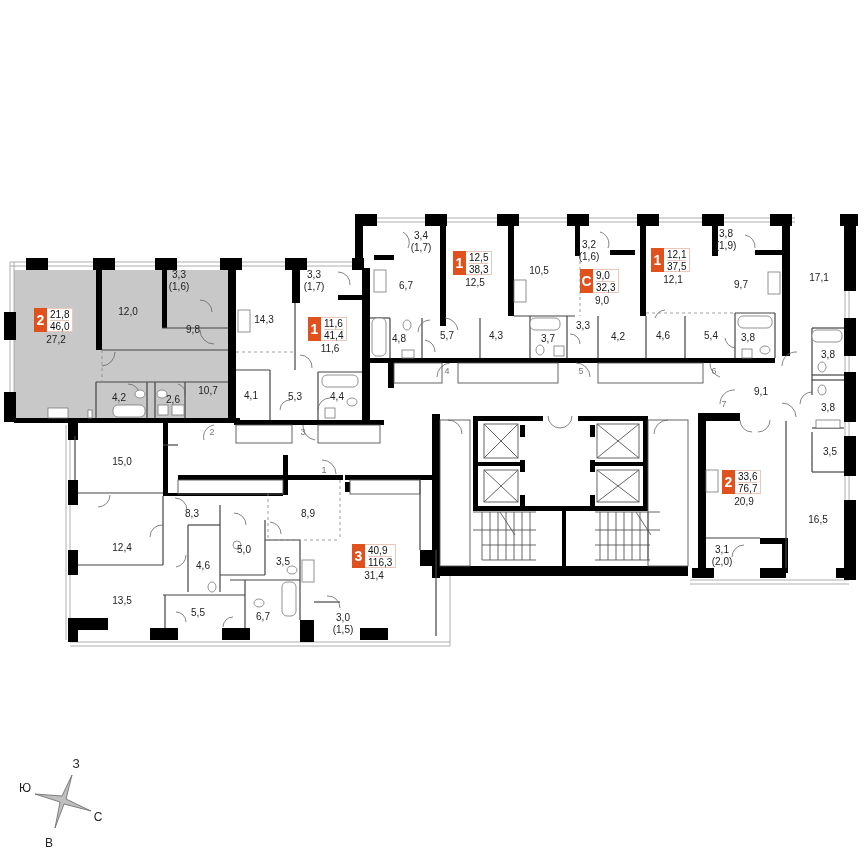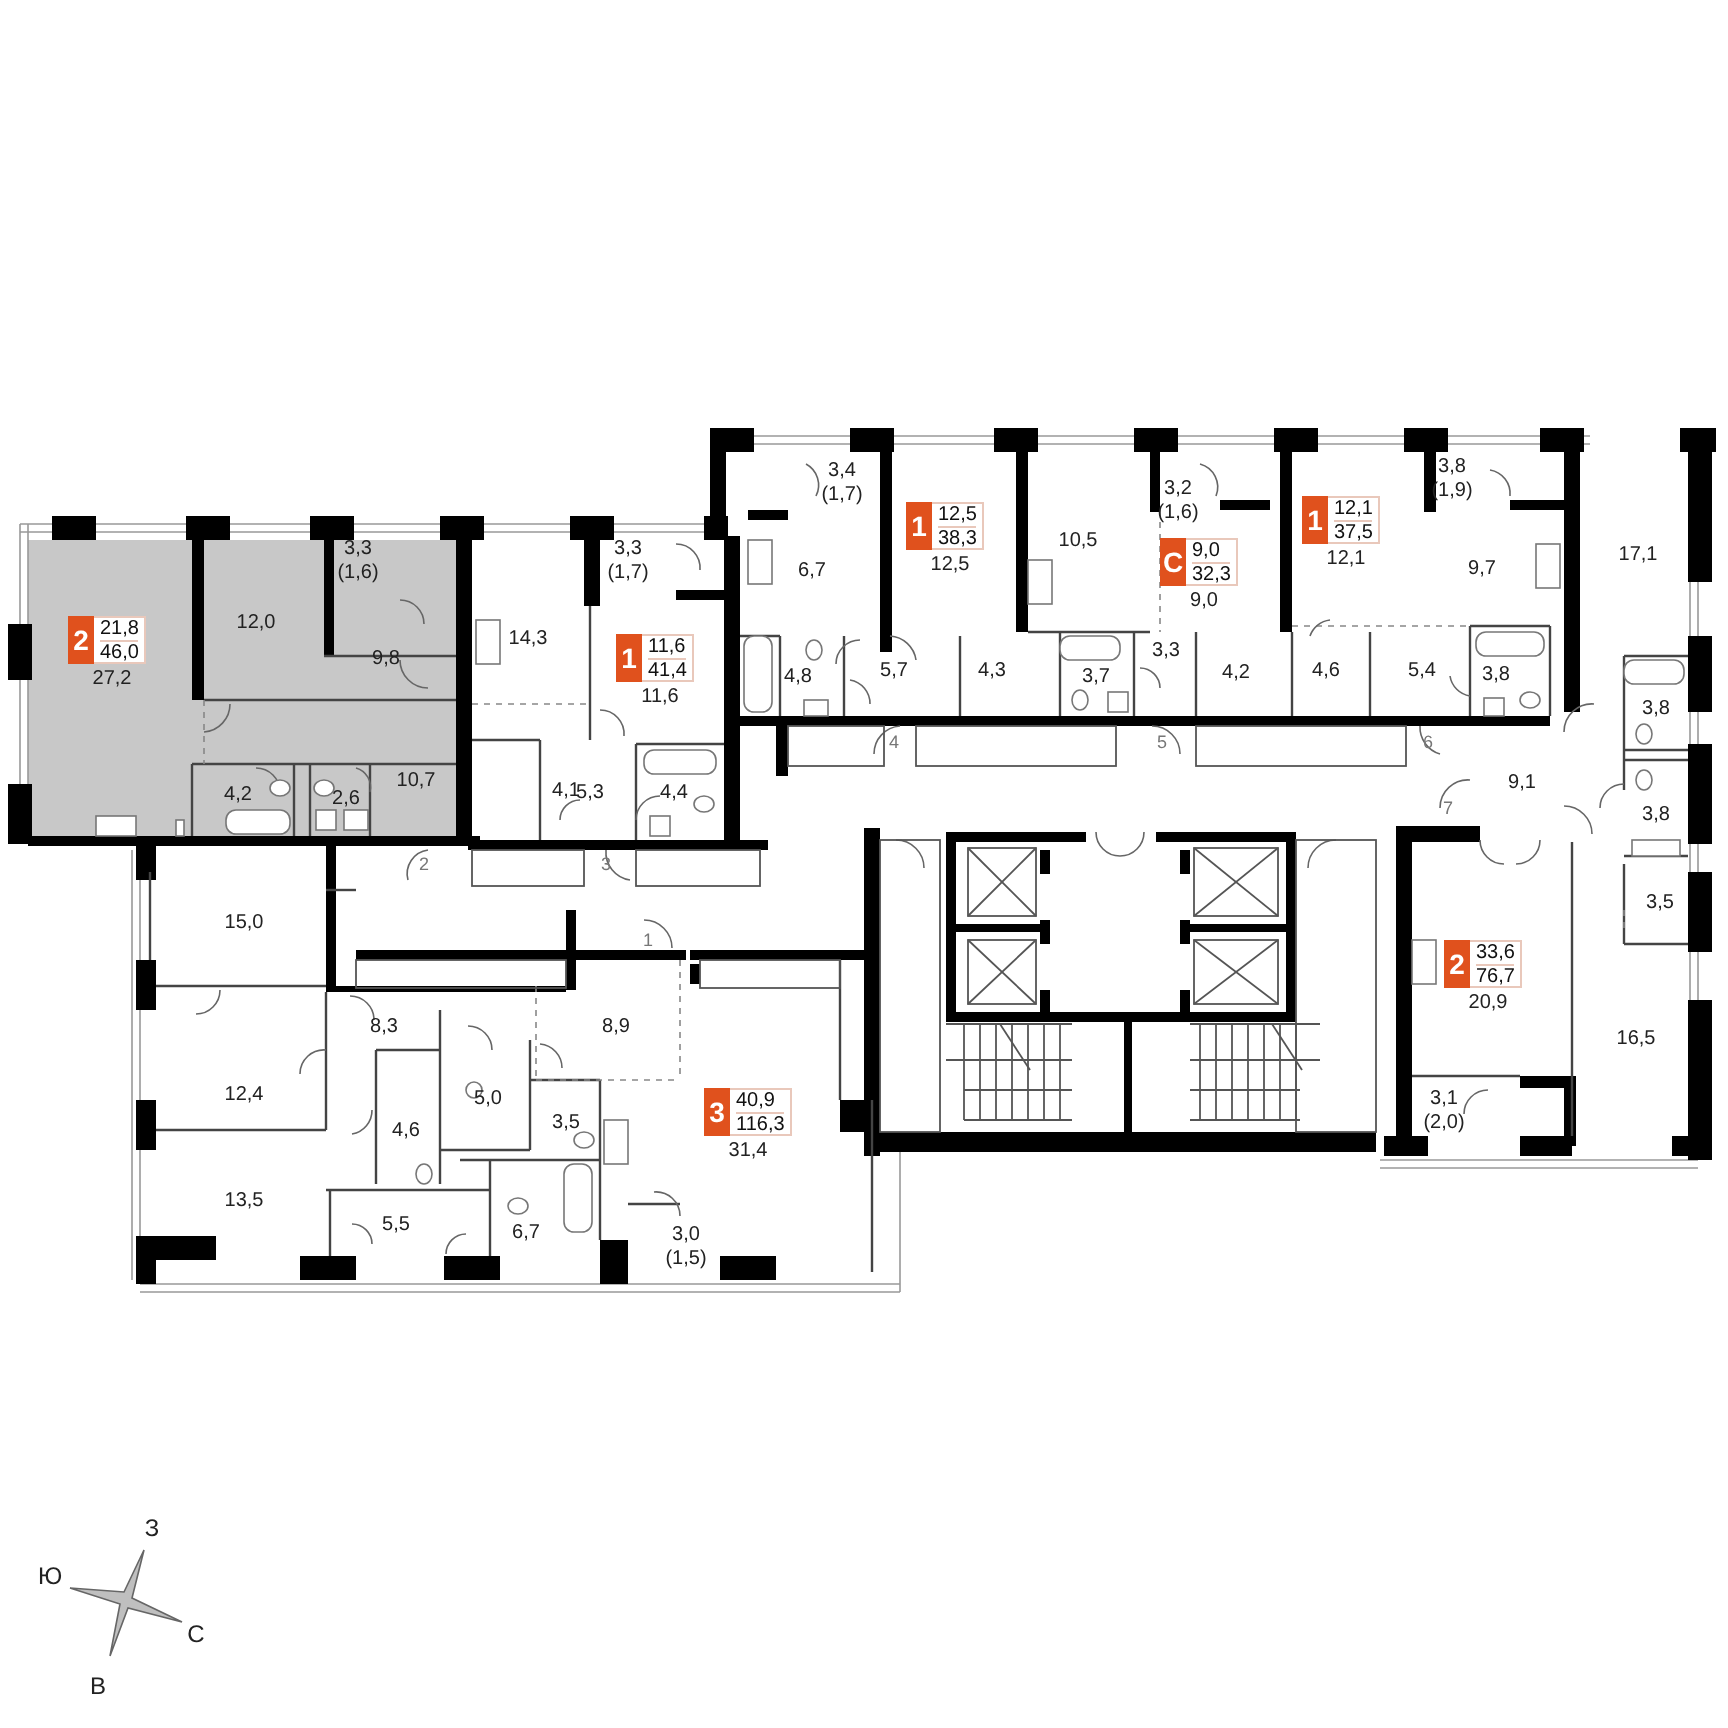--- a/index.html
+++ b/index.html
@@ -387,21 +387,21 @@
     <div class="room-label" style="left: 173px; top: 400px;">
       <span class="sub">2,6</span>
     </div>
     <div class="room-label" style="left: 314px; top: 281px;">
       <span class="sub">3,3</span>
       <span class="sub">(1,7)</span>
     </div>
     <div class="room-label" style="left: 264px; top: 320px;">
       <span class="sub">14,3</span>
     </div>
-    <div class="room-label" style="left: 251px; top: 396px; margin-left: 32px;">
+    <div class="room-label" style="left: 251px; top: 396px;">
       <span class="sub">4,1</span>
     </div>
     <div class="room-label" style="left: 295px; top: 397px;">
       <span class="sub">5,3</span>
     </div>
     <div class="room-label" style="left: 337px; top: 397px;">
       <span class="sub">4,4</span>
     </div>
     <div class="room-label" style="left: 421px; top: 242px;">
       <span class="sub">3,4</span>

